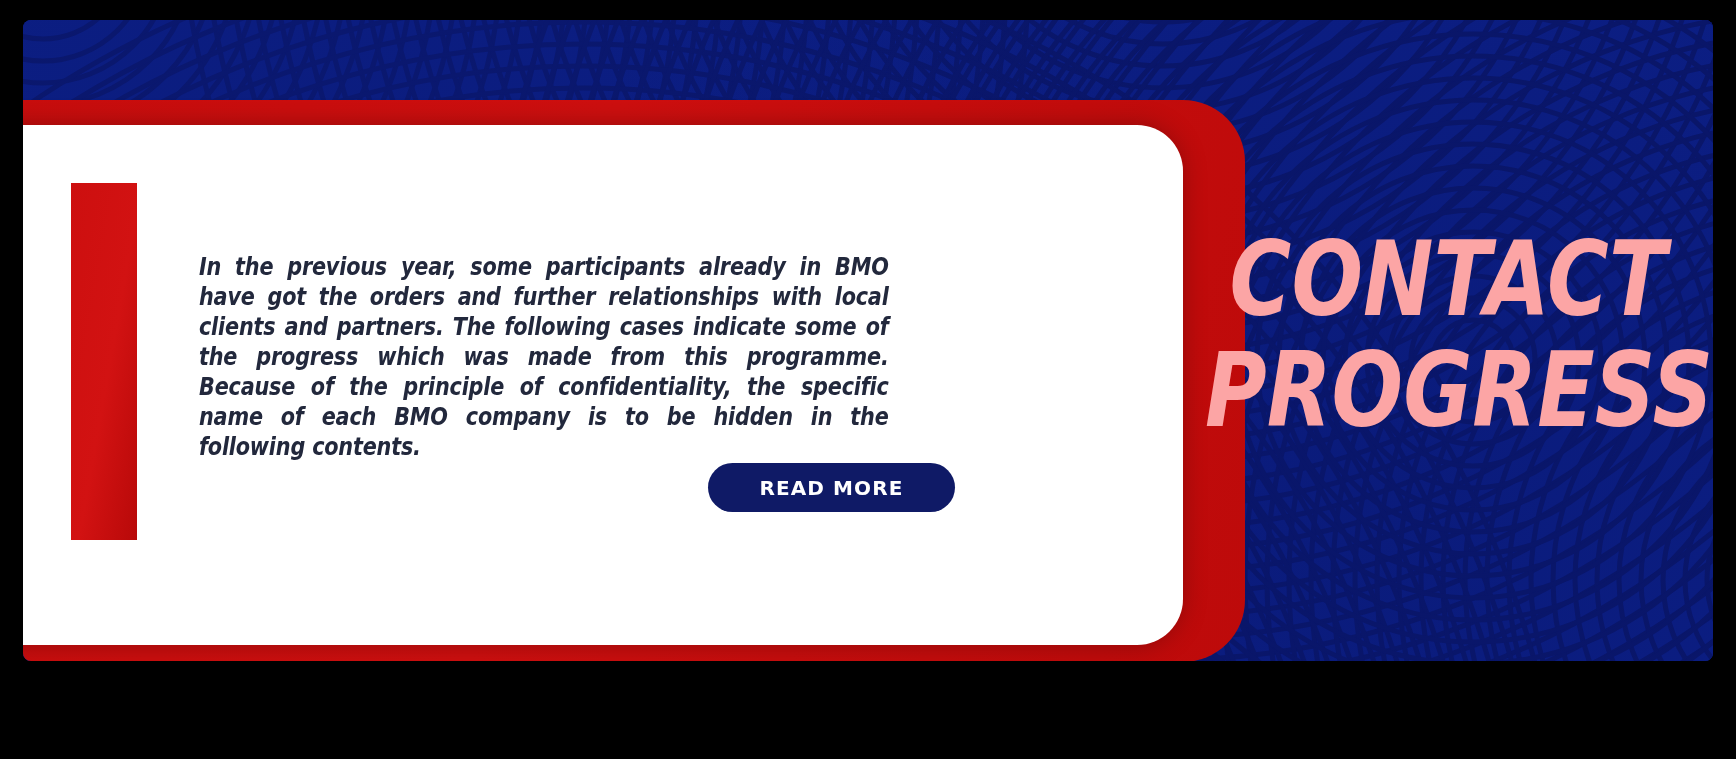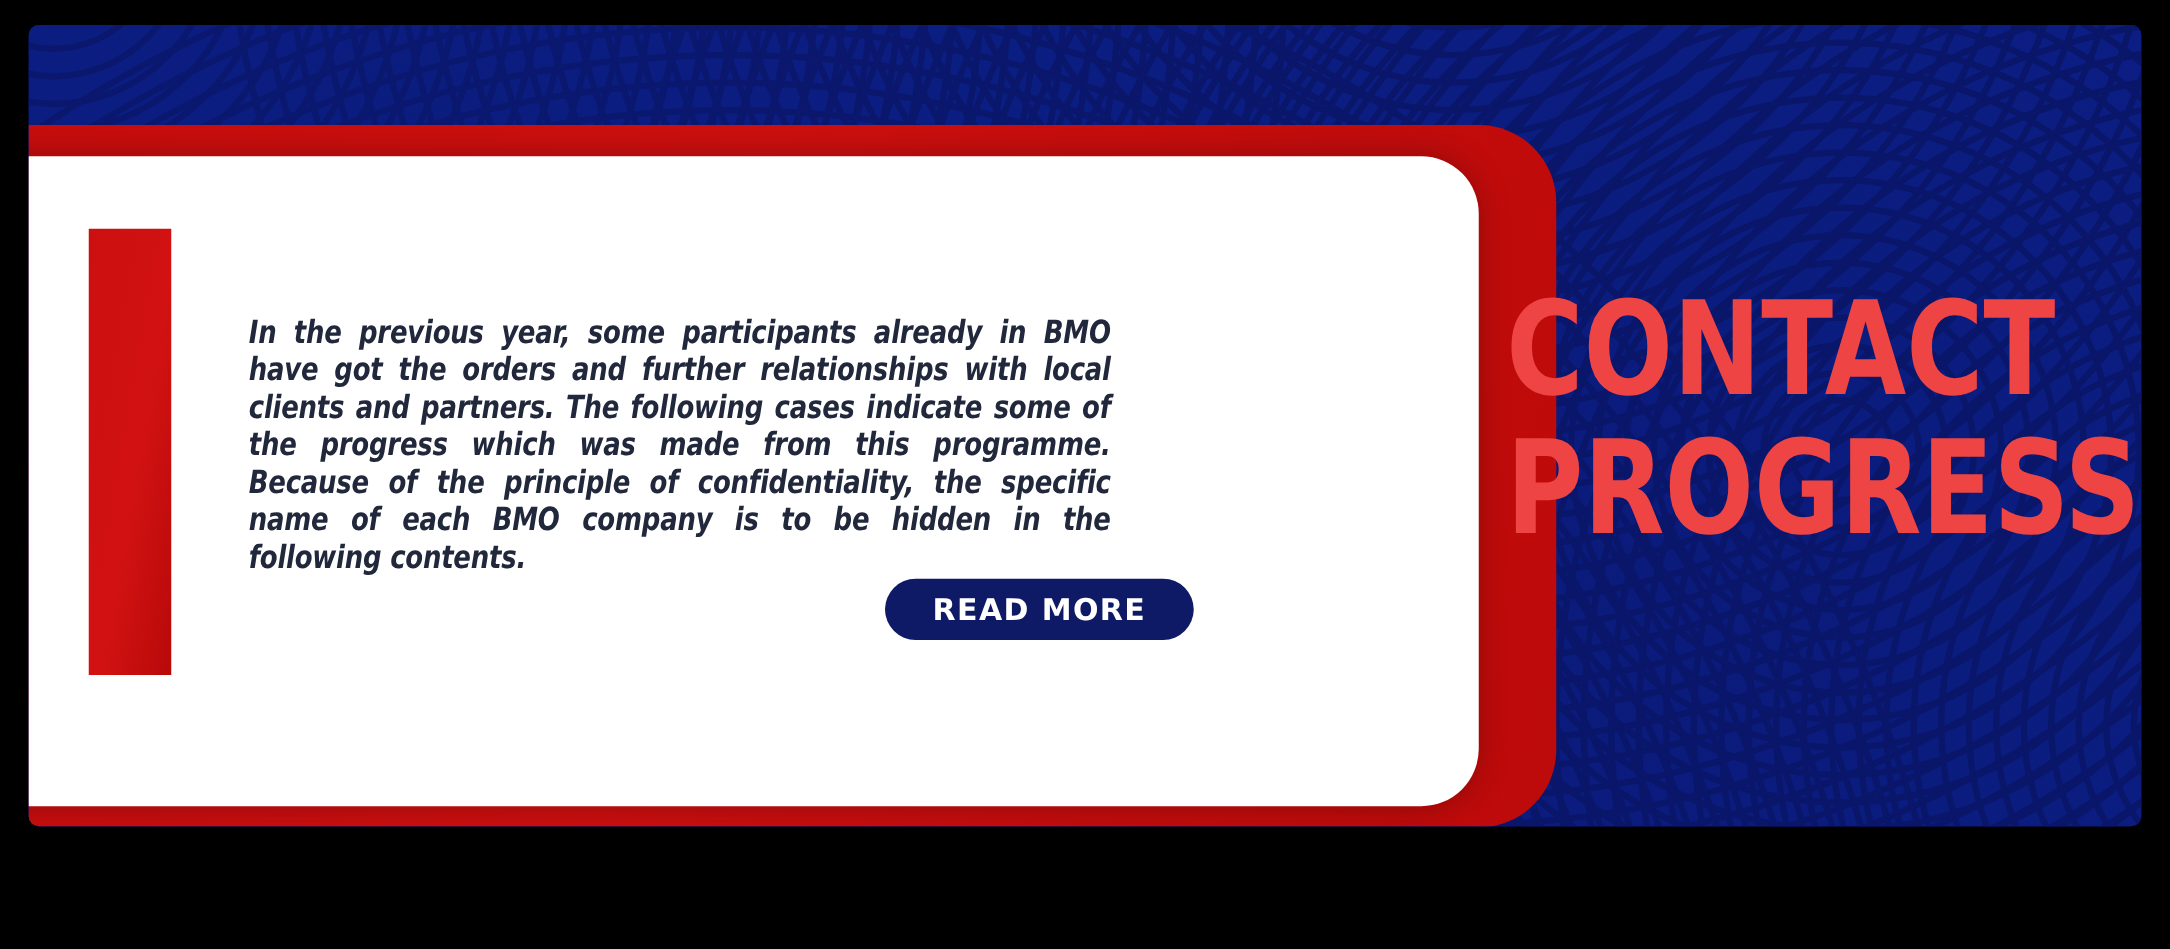--- a/index.html
+++ b/index.html
@@ -109,41 +109,42 @@
     position: absolute;
     left: 685px;
     top: 443px;
     width: 247px;
     height: 49px;
     border: none;
     border-radius: 26px;
     background: #0f1a66;
     color: #ffffff;
     font-family: "DejaVu Sans", sans-serif;
-    font-size: 24px;
+    font-size: 20px;
     font-weight: bold;
     letter-spacing: 1.1px;
     cursor: pointer;
     padding: 0;
     display: flex;
     align-items: center;
     justify-content: center;
   }
 
   
   .headline {
     position: absolute;
     right: 22px;
     top: 215px;
     width: 600px;
-    text-align: left;
-    color: #ef4444;
+    text-align: center;
+    color: #fca5a5;
     font-family: "DejaVu Sans", sans-serif;
     font-weight: bold;
     letter-spacing: 0px;
+    font-style: italic;
   }
   .headline .line {
     display: block;
     line-height: 0.86;
     white-space: nowrap;
     transform-origin: right center;
   }
   .headline .line-1 {
     font-size: 104px;
     transform: scaleX(0.81);

